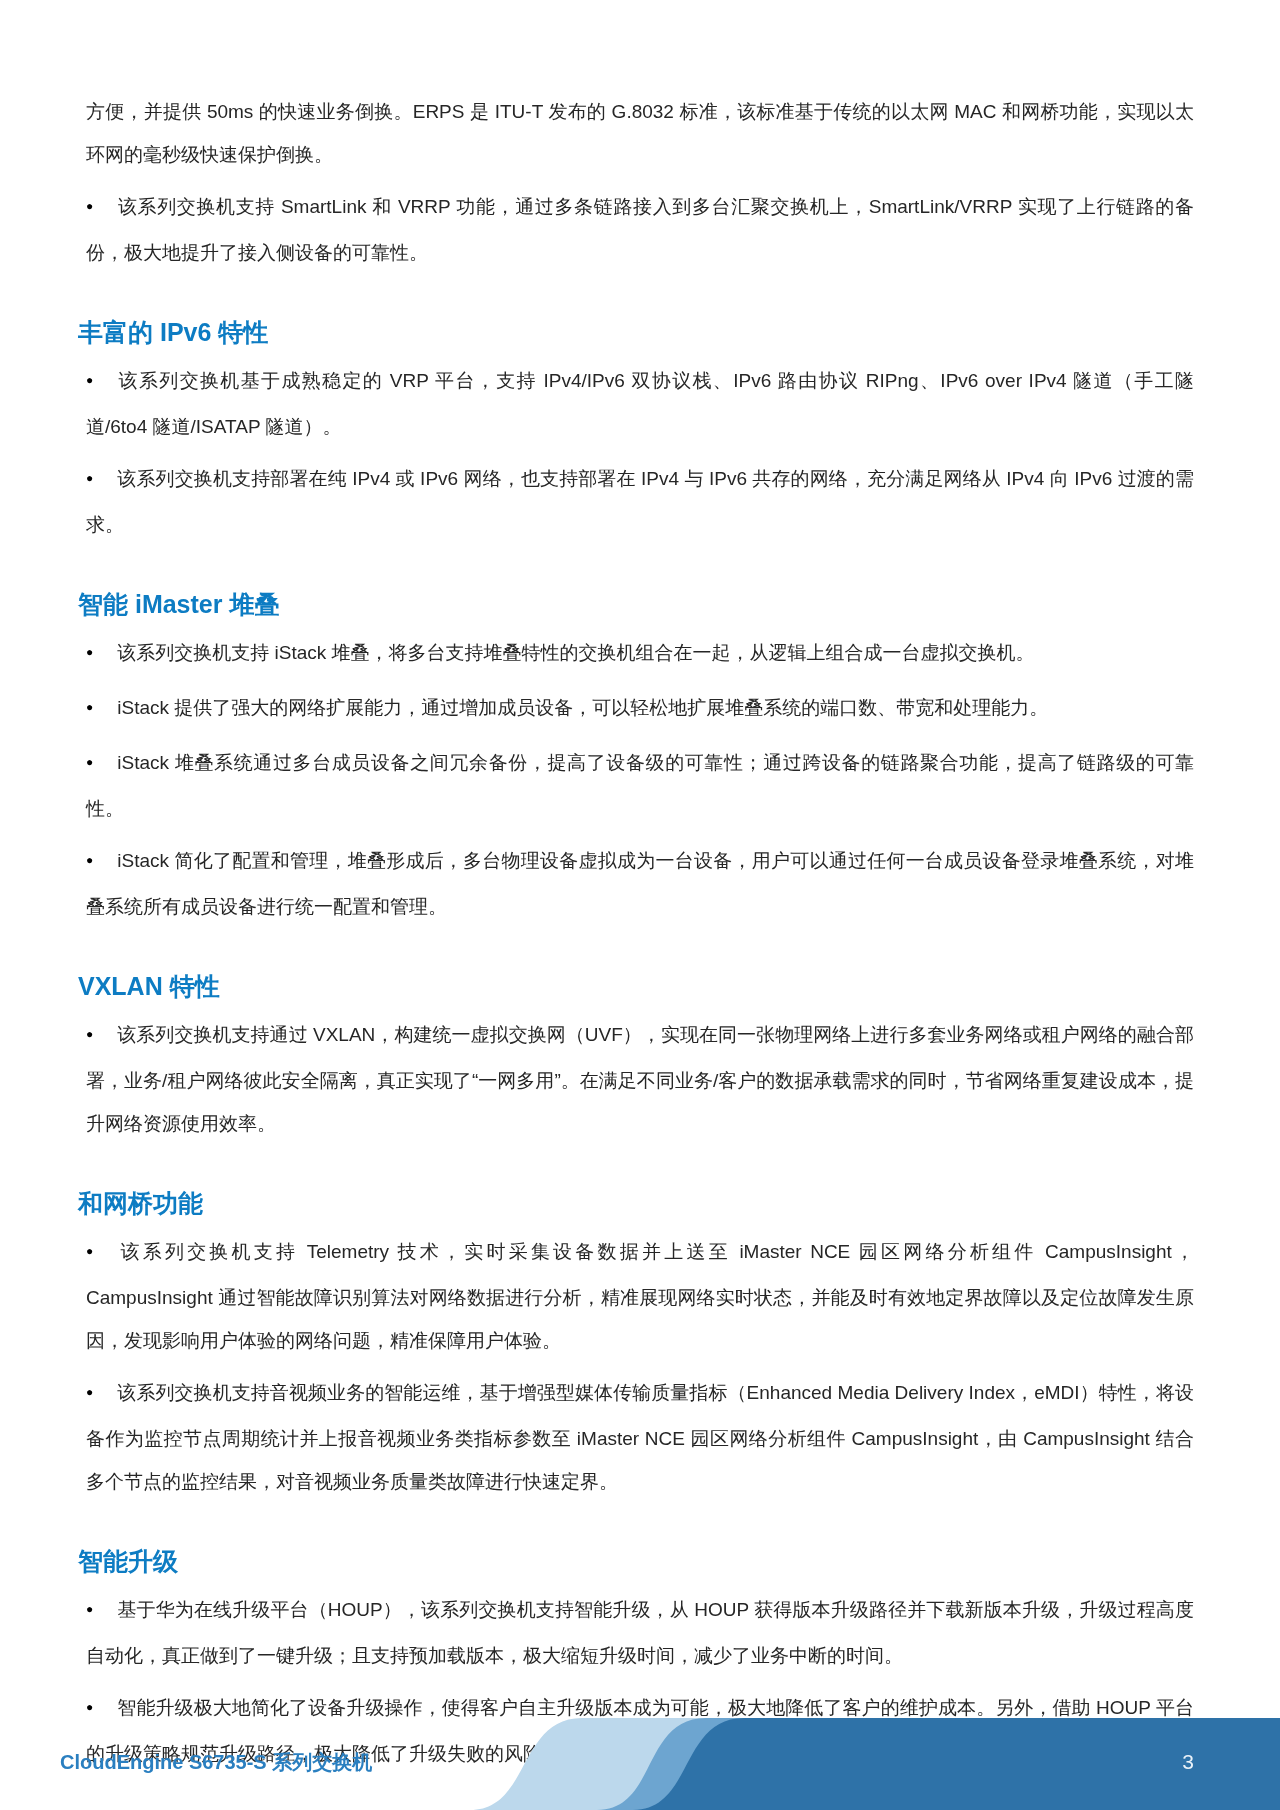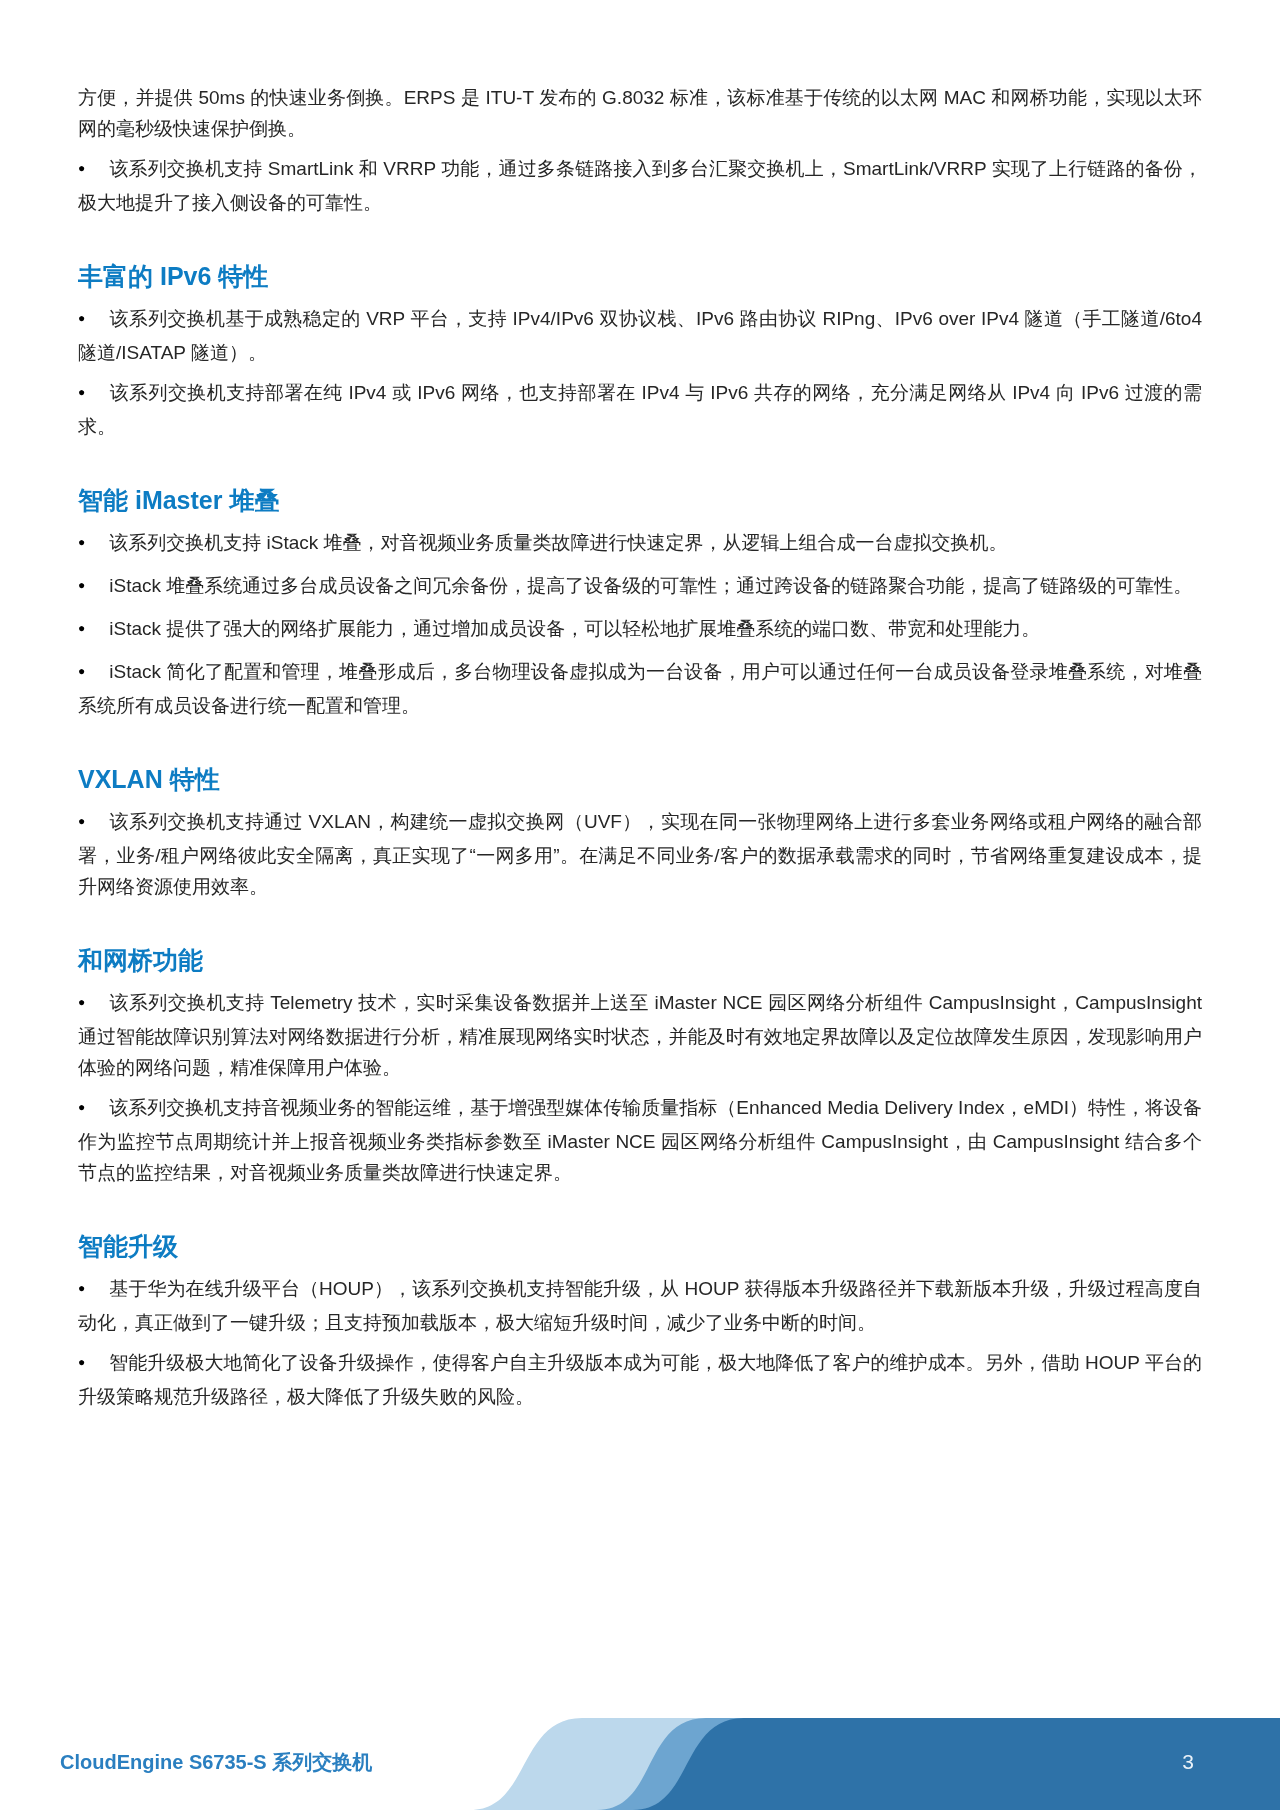--- a/index.html
+++ b/index.html
@@ -10,23 +10,23 @@
     font-family:"Liberation Sans","DejaVu Sans",sans-serif;
     color:#262626;
     overflow:hidden;
   }
   .content {
     position:absolute;
     left:78px; top:82px;
     width:1124px;
   }
   .para {
-    margin:0;
+    margin:8px;
     font-size:19px;
-    line-height:31px;
+    line-height:43px;
     text-align:justify;
     color:#262626;
   }
   .para.bullet { margin-top:9px; }
   .dot {
     display:inline-block;
     font-size:12px;
     margin-right:24px;
     position:relative;
     top:-3px;
@@ -73,23 +73,23 @@
 
     <p class="para">方便，并提供 50ms 的快速业务倒换。ERPS 是 ITU-T 发布的 G.8032 标准，该标准基于传统的以太网 MAC 和网桥功能，实现以太环网的毫秒级快速保护倒换。</p>
 
     <p class="para bullet"><span class="dot">●</span><span class="bt">该系列交换机支持 SmartLink 和 VRRP 功能，通过多条链路接入到多台汇聚交换机上，SmartLink/VRRP 实现了上行链路的备份，极大地提升了接入侧设备的可靠性。</span></p>
 
     <h2 class="sec-title">丰富的 IPv6 特性</h2>
     <p class="para bullet"><span class="dot">●</span><span class="bt">该系列交换机基于成熟稳定的 VRP 平台，支持 IPv4/IPv6 双协议栈、IPv6 路由协议 RIPng、IPv6 over IPv4 隧道（手工隧道/6to4 隧道/ISATAP 隧道）。</span></p>
     <p class="para bullet"><span class="dot">●</span><span class="bt">该系列交换机支持部署在纯 IPv4 或 IPv6 网络，也支持部署在 IPv4 与 IPv6 共存的网络，充分满足网络从 IPv4 向 IPv6 过渡的需求。</span></p>
 
     <h2 class="sec-title">智能 iMaster 堆叠</h2>
-    <p class="para bullet"><span class="dot">●</span><span class="bt">该系列交换机支持 iStack 堆叠，对音视频业务质量类故障进行快速定界，从逻辑上组合成一台虚拟交换机。</span></p>
+    <p class="para bullet"><span class="dot">●</span><span class="bt">该系列交换机支持 iStack 堆叠，将多台支持堆叠特性的交换机组合在一起，从逻辑上组合成一台虚拟交换机。</span></p>
+    <p class="para bullet"><span class="dot">●</span><span class="bt">iStack 提供了强大的网络扩展能力，通过增加成员设备，可以轻松地扩展堆叠系统的端口数、带宽和处理能力。</span></p>
     <p class="para bullet"><span class="dot">●</span><span class="bt">iStack 堆叠系统通过多台成员设备之间冗余备份，提高了设备级的可靠性；通过跨设备的链路聚合功能，提高了链路级的可靠性。</span></p>
-    <p class="para bullet"><span class="dot">●</span><span class="bt">iStack 提供了强大的网络扩展能力，通过增加成员设备，可以轻松地扩展堆叠系统的端口数、带宽和处理能力。</span></p>
     <p class="para bullet"><span class="dot">●</span><span class="bt">iStack 简化了配置和管理，堆叠形成后，多台物理设备虚拟成为一台设备，用户可以通过任何一台成员设备登录堆叠系统，对堆叠系统所有成员设备进行统一配置和管理。</span></p>
 
     <h2 class="sec-title">VXLAN 特性</h2>
     <p class="para bullet"><span class="dot">●</span><span class="bt">该系列交换机支持通过 VXLAN，构建统一虚拟交换网（UVF），实现在同一张物理网络上进行多套业务网络或租户网络的融合部署，业务/租户网络彼此安全隔离，真正实现了“一网多用”。在满足不同业务/客户的数据承载需求的同时，节省网络重复建设成本，提升网络资源使用效率。</span></p>
 
     <h2 class="sec-title">和网桥功能</h2>
     <p class="para bullet"><span class="dot">●</span><span class="bt">该系列交换机支持 Telemetry 技术，实时采集设备数据并上送至 iMaster NCE 园区网络分析组件 CampusInsight，CampusInsight 通过智能故障识别算法对网络数据进行分析，精准展现网络实时状态，并能及时有效地定界故障以及定位故障发生原因，发现影响用户体验的网络问题，精准保障用户体验。</span></p>
     <p class="para bullet"><span class="dot">●</span><span class="bt">该系列交换机支持音视频业务的智能运维，基于增强型媒体传输质量指标（Enhanced Media Delivery Index，eMDI）特性，将设备作为监控节点周期统计并上报音视频业务类指标参数至 iMaster NCE 园区网络分析组件 CampusInsight，由 CampusInsight 结合多个节点的监控结果，对音视频业务质量类故障进行快速定界。</span></p>
 
     <h2 class="sec-title">智能升级</h2>

